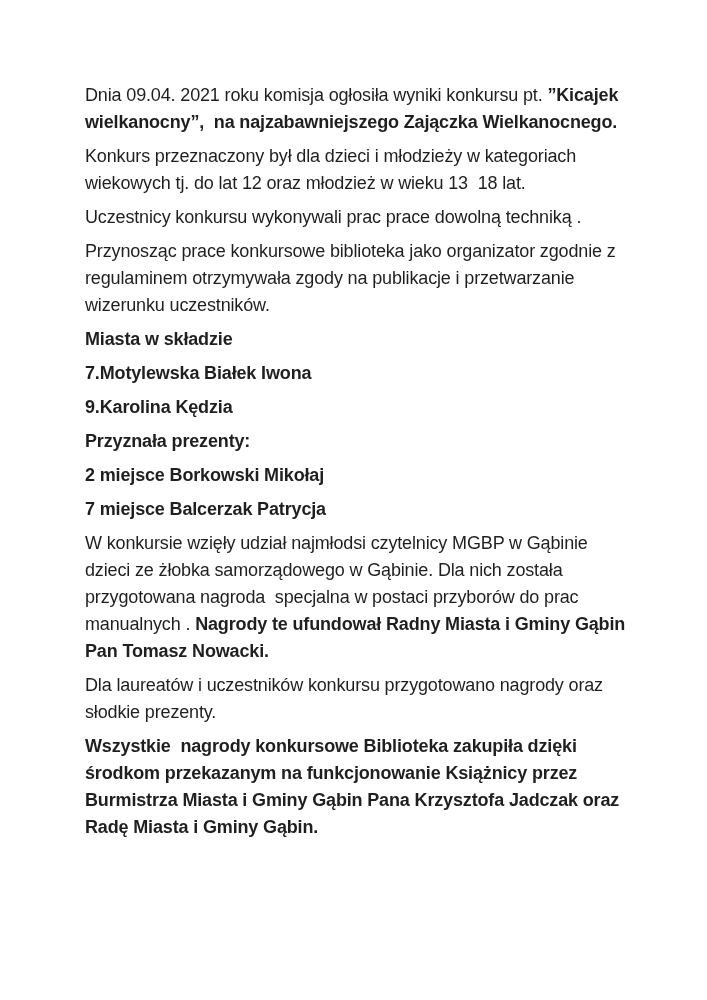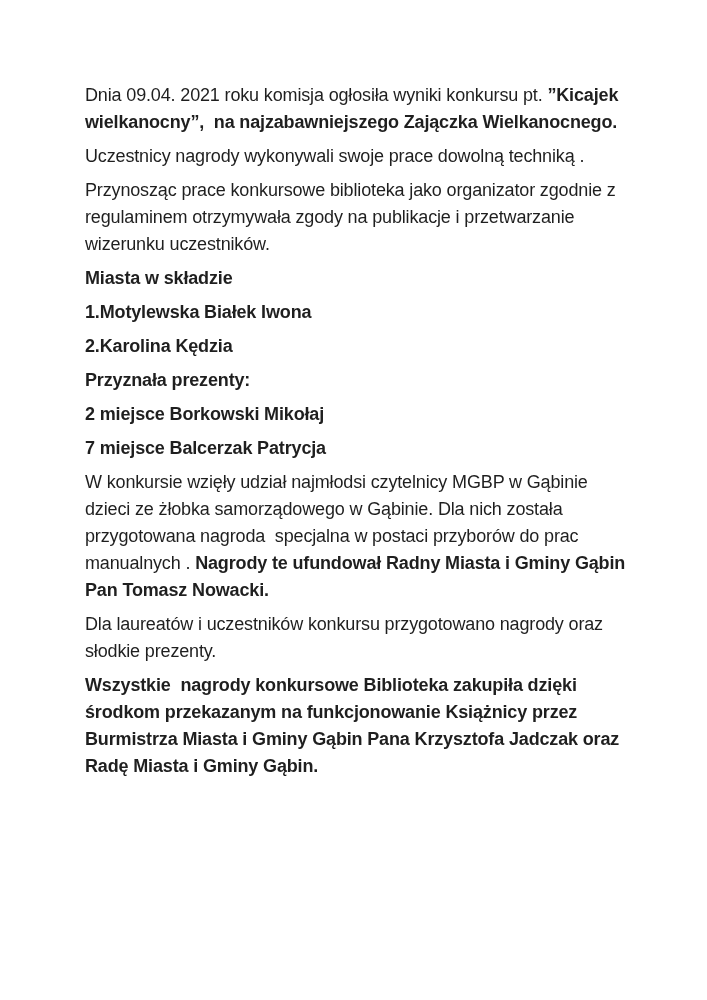--- a/index.html
+++ b/index.html
@@ -36,25 +36,26 @@
   .run-bold {
     font-weight: bold;
   }
 </style>
 </head>
 <body>
 
 <div class="page">
   <div class="doc-content" id="doc-content">
       <p><span class="run-regular">Dnia 09.04. 2021 roku komisja ogłosiła wyniki konkursu pt. </span><span class="run-bold">”Kicajek wielkanocny”,  na najzabawniejszego Zajączka Wielkanocnego.</span></p>
-      <p><span class="run-regular">Uczestnicy nagrody wykonywali swoje prace dowolną techniką .</span></p>
+      <p><span class="run-regular">Konkurs przeznaczony był dla dzieci i młodzieży w kategoriach wiekowych tj. do lat 12 oraz młodzież w wieku 13  18 lat.</span></p>
+      <p><span class="run-regular">Uczestnicy konkursu wykonywali prac prace dowolną techniką .</span></p>
       <p><span class="run-regular">Przynosząc prace konkursowe biblioteka jako organizator zgodnie z regulaminem otrzymywała zgody na publikacje i przetwarzanie wizerunku uczestników.</span></p>
       <p><span class="run-bold">Miasta w składzie</span></p>
-      <p><span class="run-bold">1.Motylewska Białek Iwona</span></p>
-      <p><span class="run-bold">2.Karolina Kędzia</span></p>
+      <p><span class="run-bold">7.Motylewska Białek Iwona</span></p>
+      <p><span class="run-bold">9.Karolina Kędzia</span></p>
       <p><span class="run-bold">Przyznała prezenty:</span></p>
       <p><span class="run-bold">2 miejsce Borkowski Mikołaj</span></p>
       <p><span class="run-bold">7 miejsce Balcerzak Patrycja</span></p>
       <p><span class="run-regular">W konkursie wzięły udział najmłodsi czytelnicy MGBP w Gąbinie dzieci ze żłobka samorządowego w Gąbinie. Dla nich została przygotowana nagroda  specjalna w postaci przyborów do prac manualnych . </span><span class="run-bold">Nagrody te ufundował Radny Miasta i Gminy Gąbin Pan Tomasz Nowacki.</span></p>
       <p><span class="run-regular">Dla laureatów i uczestników konkursu przygotowano nagrody oraz słodkie prezenty.</span></p>
       <p><span class="run-bold">Wszystkie  nagrody konkursowe Biblioteka zakupiła dzięki środkom przekazanym na funkcjonowanie Książnicy przez Burmistrza Miasta i Gminy Gąbin Pana Krzysztofa Jadczak oraz Radę Miasta i Gminy Gąbin.</span></p>
     </div>
 </div>
 
 </body></html>

